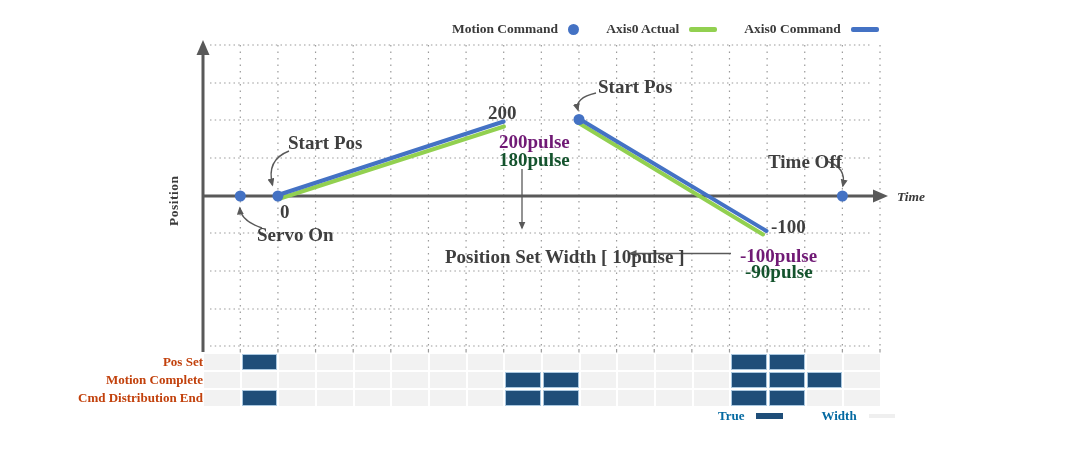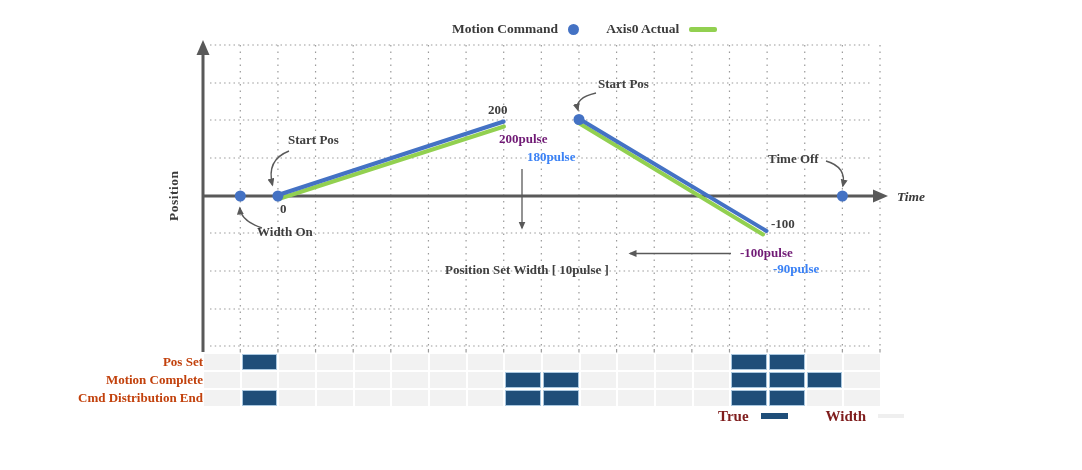--- a/index.html
+++ b/index.html
@@ -1,44 +1,44 @@
 <!DOCTYPE html>
 <html><head>
 <meta charset="utf-8">
 <style>
   html,body{margin:0;padding:0;background:#ffffff;}
   .stage{
     position:relative;width:1082px;height:470px;background:#ffffff;overflow:hidden;
     font-family:"Liberation Serif","DejaVu Serif",serif;font-weight:bold;color:#3f3f3f;
   }
-  .abs{position:absolute;text-align:center;}
+  .abs{position:absolute;}
   svg{position:absolute;left:0;top:0;}
   
   .legend{left:452px;top:19px;display:flex;align-items:center;gap:27px;height:20px;}
   .legend .item{display:flex;align-items:center;gap:10px;font-size:13.5px;color:#3b3b3b;}
   .dot-swatch{width:11px;height:11px;border-radius:50%;background:#4472c4;}
   .line-swatch{width:28px;height:5px;border-radius:2px;}
   .line-swatch.green{background:#92d050;}
   .line-swatch.blue{background:#4472c4;}
   
   .y-title{left:166px;top:166px;width:20px;height:60px;writing-mode:vertical-rl;transform:rotate(180deg);
     font-size:13.5px;color:#3b3b3b;letter-spacing:.5px;}
   .x-title{left:897px;top:189px;font-size:13.5px;color:#3b3b3b;font-style:italic;}
   
-  .ann{font-size:13px;color:#3f3f3f;white-space:nowrap;}
+  .ann{font-size:19px;color:#3f3f3f;white-space:nowrap;}
   .blue-t{color:#701a75;}
-  .green-t{color:#3b82f6;margin-left:28px;}
+  .green-t{color:#14532d;}
   
   .sig-label{width:175px;text-align:right;font-size:13px;color:#c2410c;line-height:16px;height:16px;left:28px;}
   .sig-track{left:204px;width:676px;height:16px;display:flex;gap:2px;}
   .sig-cell{flex:1 1 0;background:#f2f2f2;}
   .sig-cell.on{background:#1f4e79;box-shadow:inset 0 0 0 1px #a9c7df;}
   
   .tf-legend{left:718px;top:407px;display:flex;align-items:center;gap:12px;height:18px;}
-  .tf-legend .lbl{font-size:15px;color:#7f1d1d;}
+  .tf-legend .lbl{font-size:13px;color:#0369a1;}
   .tf-swatch-true{width:27px;height:6px;background:#1f4e79;}
   .tf-swatch-false{width:26px;height:4px;background:#efefef;}
   .sp{width:14px;}
 </style>
 </head>
 <body>
 
 <div class="stage">
 
   <svg width="1082" height="470" viewBox="0 0 1082 470">
@@ -121,37 +121,41 @@
 
   <div class="abs legend">
     <div class="item">
       <span>Motion Command</span>
       <span class="dot-swatch"></span>
     </div>
     <div class="item">
       <span>Axis0 Actual</span>
       <span class="line-swatch green"></span>
     </div>
+    <div class="item">
+      <span>Axis0 Command</span>
+      <span class="line-swatch blue"></span>
+    </div>
   </div>
 
   <div class="abs y-title">Position</div>
   <div class="abs x-title">Time</div>
 
   <div class="abs ann" style="left:288px;top:132px;">Start Pos</div>
   <div class="abs ann" style="left:598px;top:76px;">Start Pos</div>
-  <div class="abs ann" style="left:257px;top:224px;">Width On</div>
+  <div class="abs ann" style="left:257px;top:224px;">Servo On</div>
   <div class="abs ann" style="left:768px;top:151px;">Time Off</div>
   <div class="abs ann" style="left:280px;top:201px;">0</div>
   <div class="abs ann" style="left:488px;top:102px;">200</div>
   <div class="abs ann" style="left:771px;top:216px;">-100</div>
   <div class="abs ann blue-t" style="left:499px;top:131px;">200pulse</div>
   <div class="abs ann green-t" style="left:499px;top:149px;">180pulse</div>
   <div class="abs ann blue-t" style="left:740px;top:245px;">-100pulse</div>
   <div class="abs ann green-t" style="left:745px;top:261px;">-90pulse</div>
-  <div class="abs ann" style="left:445px;top:246px;margin-top:16px;">Position Set Width [ 10pulse ]</div>
+  <div class="abs ann" style="left:445px;top:246px;">Position Set Width [ 10pulse ]</div>
 
   <div class="abs sig-label" style="top:354px;">Pos Set</div>
   <div class="abs sig-label" style="top:372px;">Motion Complete</div>
   <div class="abs sig-label" style="top:390px;">Cmd Distribution End</div>
 
   <div class="abs sig-track" style="top:354px;">
       <div class="sig-cell"></div>
       <div class="sig-cell on"></div>
       <div class="sig-cell"></div>
       <div class="sig-cell"></div>

